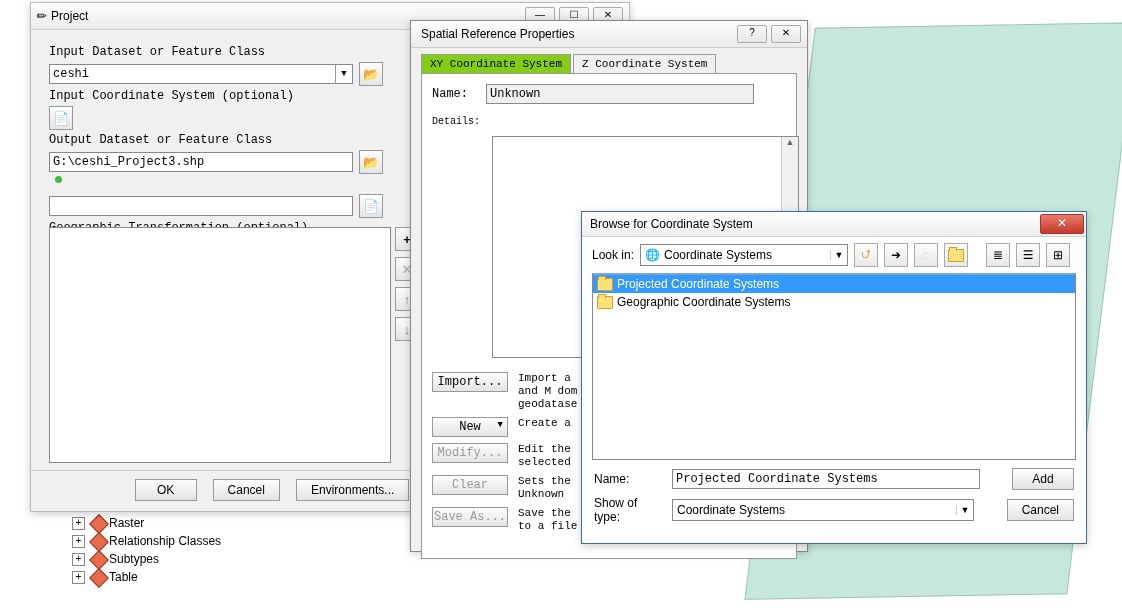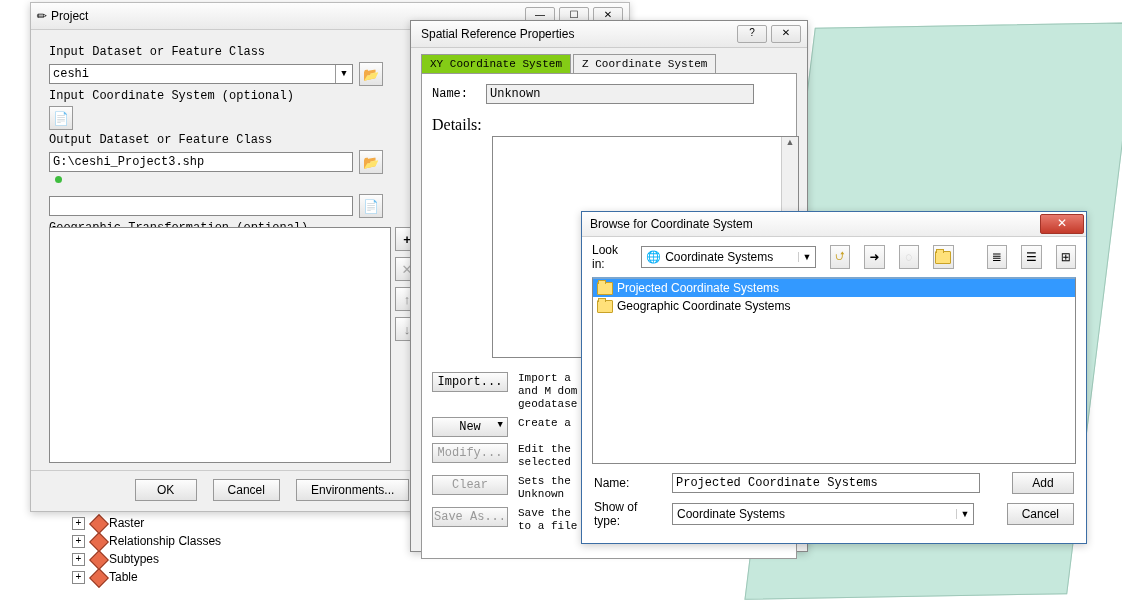--- a/index.html
+++ b/index.html
@@ -130,21 +130,21 @@
 .tab { border:1px solid #999; border-bottom:none; background:#f0f0f0; padding:3px 8px; font-family:"Courier New",monospace; font-size:11px; margin-right:2px; cursor:pointer;}
 .tab.active { background:#84cc16; position:relative; z-index:1; }
 .tab-panel { border:1px solid #999; background:#fff; margin:0 10px; height:464px; position:relative; padding:10px; }
 .details-box { position:absolute; left:70px; top:62px; width:305px; height:220px; border:1px solid #888; background:#fff;}
 .details-scroll { position:absolute; right:0; top:0; width:16px; height:100%; background:#f0f0f0; border-left:1px solid #ccc;}
 .action-row { display:flex; align-items:flex-start; gap:10px; margin-bottom:6px;}
 .action-desc { font-family:"Courier New",monospace; font-size:11px; line-height:13px; white-space:normal; }
 .browse-window { left:581px; top:211px; width:504px; height:331px; z-index:5; background:#fff; border:1px solid #3c6ea5;}
 .browse-title { height:24px; background:linear-gradient(#fff,#eee); display:flex;align-items:center;padding:0 2px 0 8px;border-bottom:1px solid #d0d0d0;justify-content:flex-end;}
 .browse-close { width:42px;height:18px;background:linear-gradient(#e87b6e,#c43a2a);border:1px solid #a33428;color:#fff;text-align:center;border-radius:2px;line-height:16px;cursor:pointer;margin-left:auto;}
-.browse-toolbar { display:flex; align-items:center; padding:6px 10px; gap:14px; }
+.browse-toolbar { display:flex; align-items:center; padding:6px 10px; gap:6px; }
 .dropdown { border:1px solid #888; background:#fff; height:20px; display:flex;align-items:center;}
 .dropdown .dd-arrow { width:16px;text-align:center;border-left:1px solid #ccc;font-size:9px;}
 .toolbtn { width:22px;height:22px;border:1px solid #aaa;background:linear-gradient(#fcfcfc,#e8e8e8);display:inline-flex;align-items:center;justify-content:center;cursor:pointer;font-size:12px;}
 .file-list { margin:0 10px; border:1px solid #888; border-top:2px solid #7aa6d0; background:#fff; height:184px;}
 .file-item { display:flex;align-items:center;height:18px;padding:0 4px;}
 .file-item.selected { background:#3399ff; color:#fff; }
 .browse-bottom { padding:8px 12px; }
 .bottom-row { display:flex;align-items:center;gap:8px; margin-bottom:6px;}
 .pencil-icon { transform: rotate(-45deg); display:inline-block; }
 </style>
@@ -257,21 +257,21 @@
   </div>
   <div class="tabstrip">
     <div class="tab active">XY Coordinate System</div>
     <div class="tab">Z Coordinate System</div>
   </div>
   <div class="tab-panel">
     <div style="display:flex;align-items:center;gap:18px;font-family:'Courier New',monospace;font-size:12px;">
       <span>Name:</span>
       <div class="text-input readonly" style="width:260px">Unknown</div>
     </div>
-    <div style="margin-top:12px;font-family:Liberation Serif, serif;font-size:16px">Details:</div>
+    <div style="margin-top:12px;font-family:Liberation Mono, monospace;font-size:10px">Details:</div>
     <div class="details-box">
       <div class="details-scroll">
         <div style="text-align:center;font-size:9px;color:#666">▲</div>
       </div>
     </div>
 
     <div style="position:absolute;left:10px;top:298px">
       <div class="action-row">
           <div class="smallbtn">Import...</div>
           <div class="action-desc" style="white-space:pre">Import a

